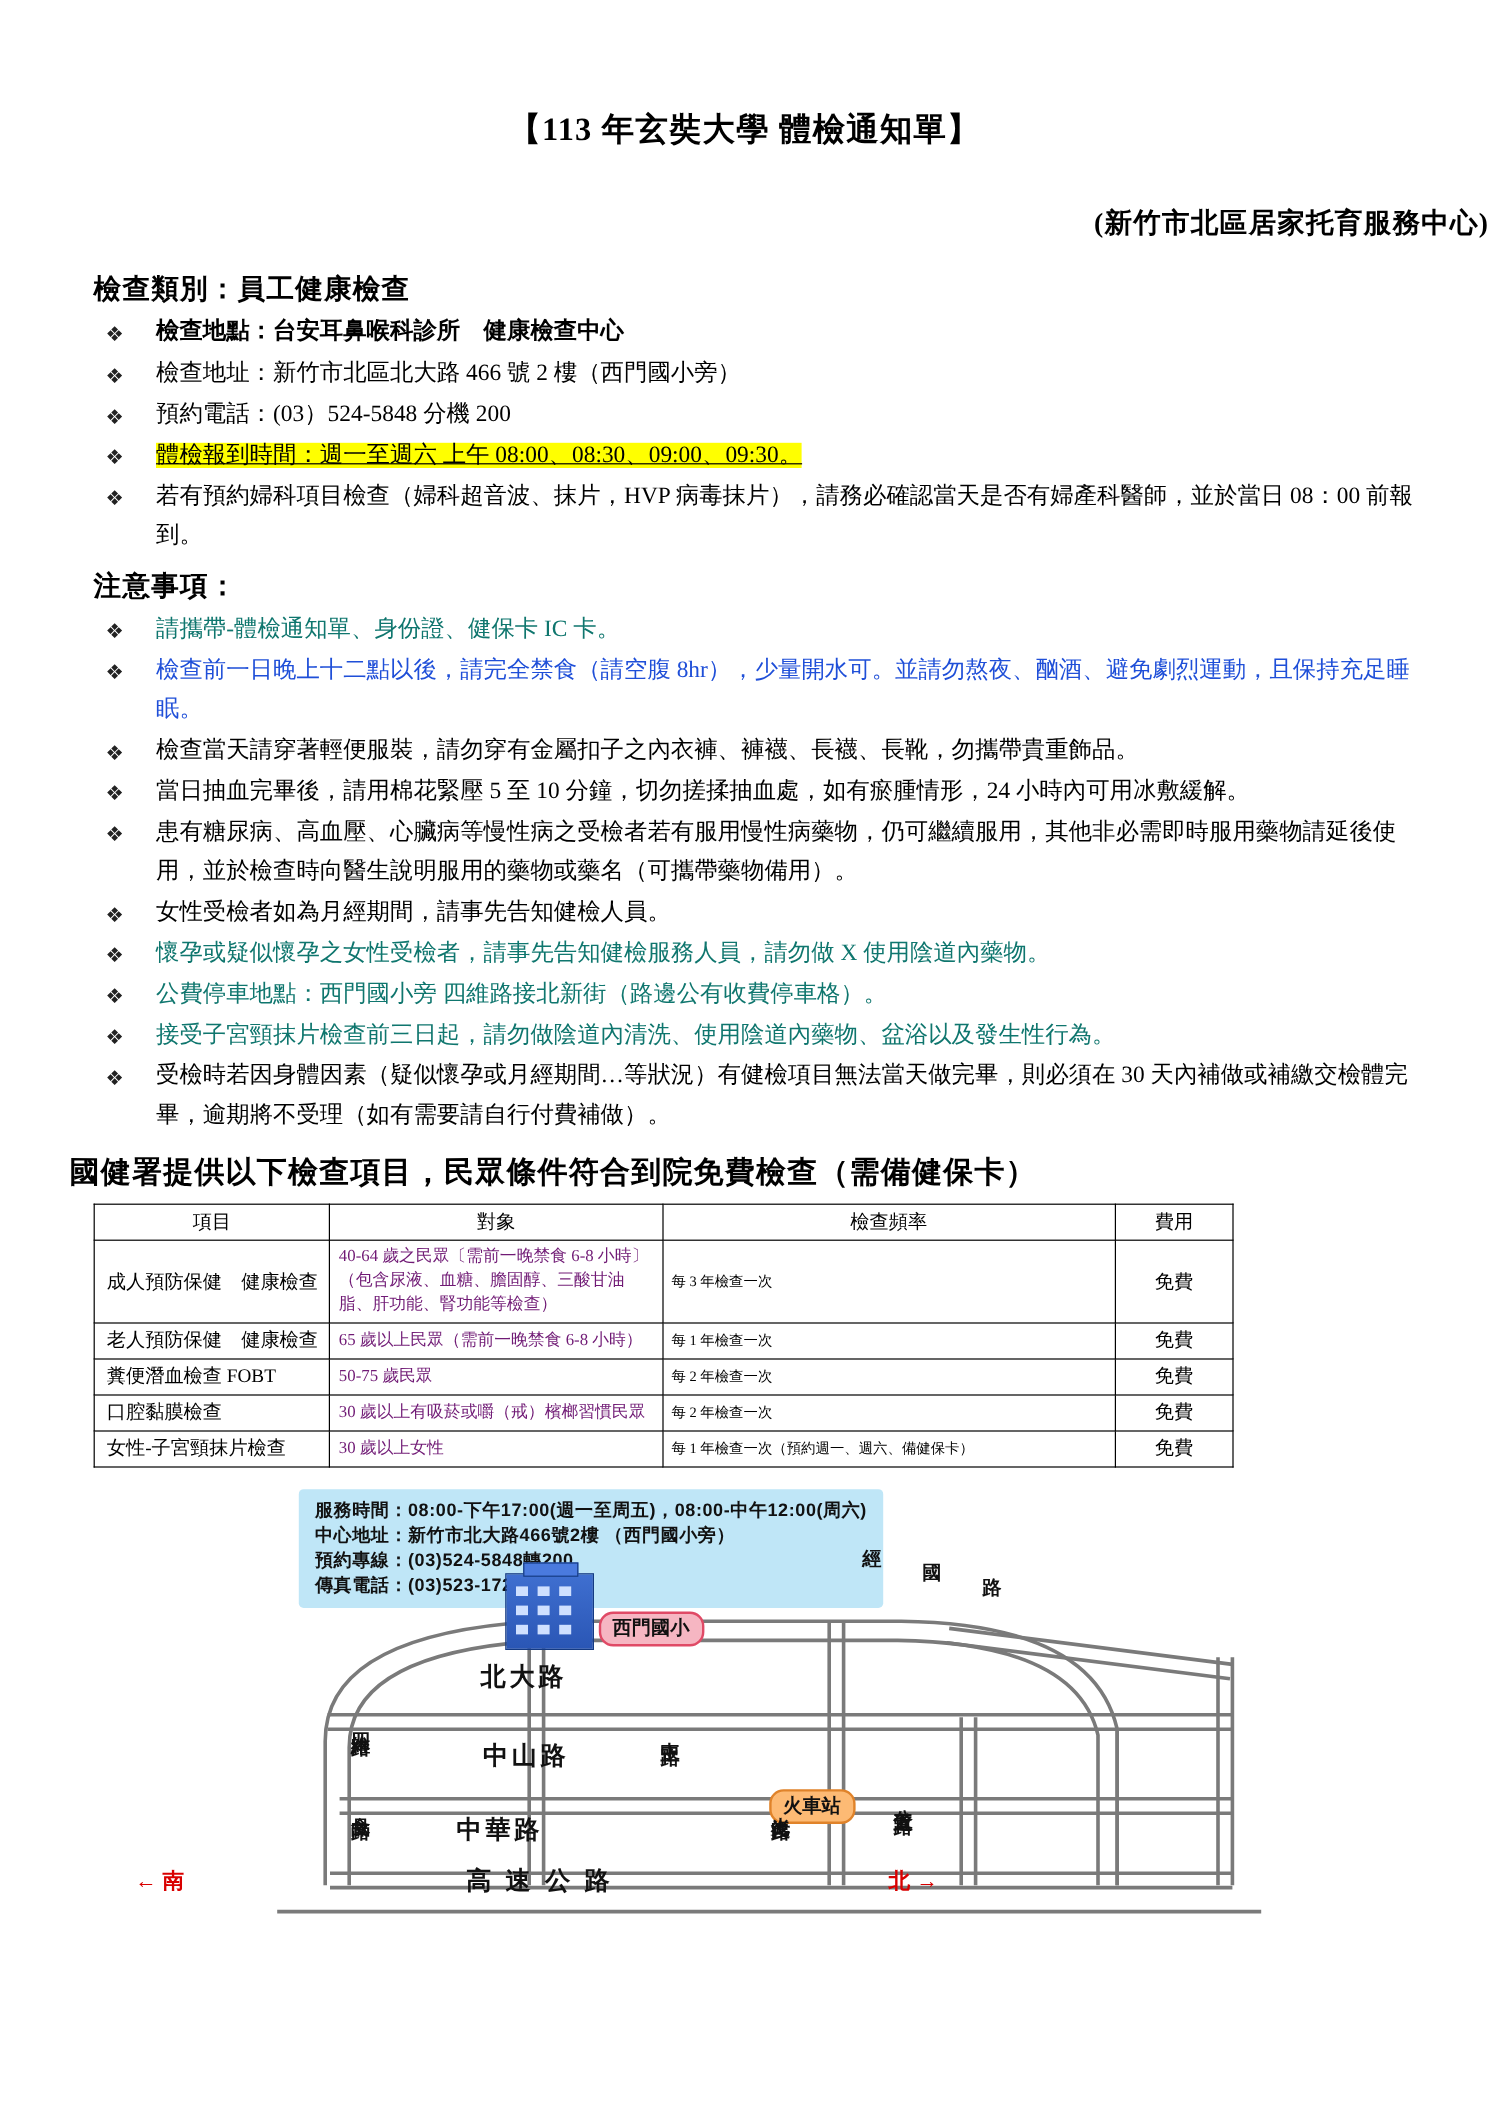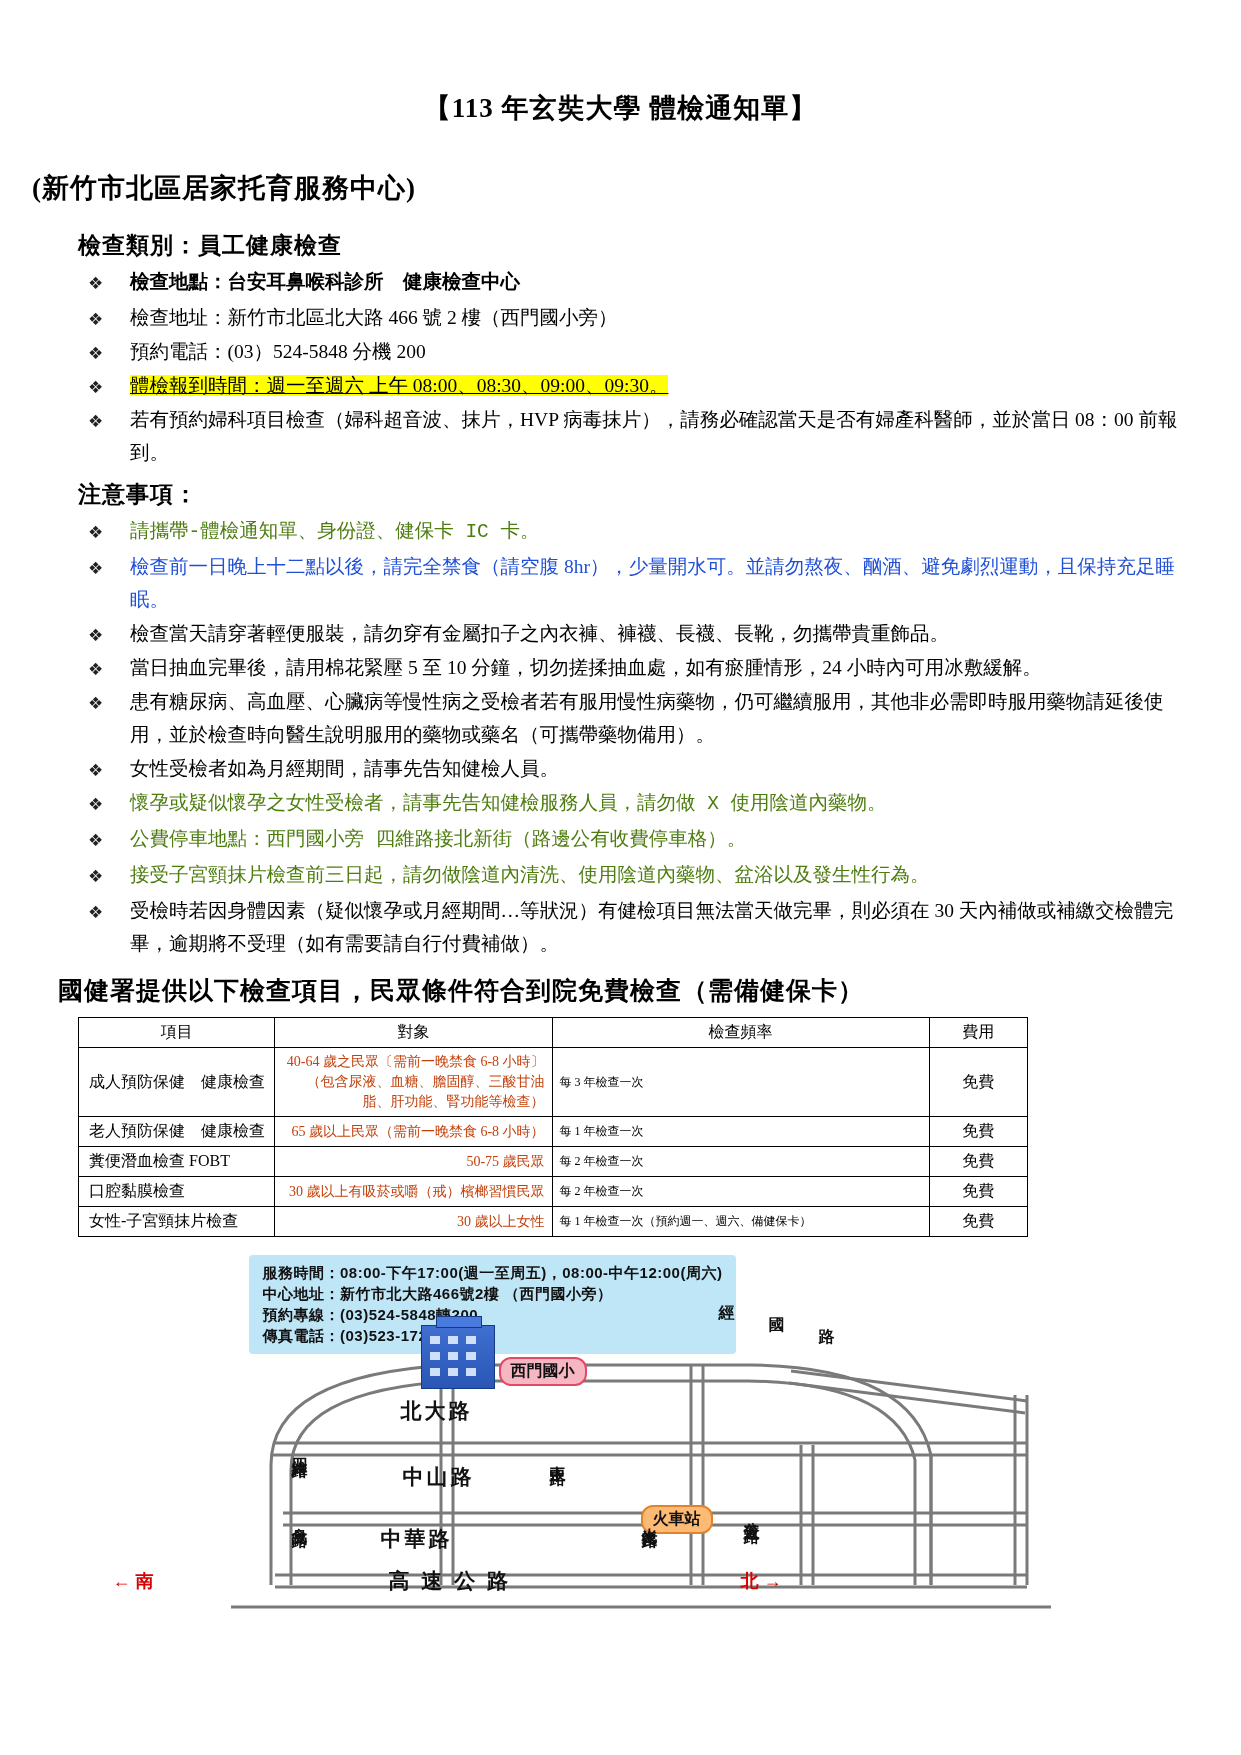--- a/index.html
+++ b/index.html
@@ -112,22 +112,22 @@
 
   
   .title1 {
     text-align: center;
     font-size: 27px;
     font-weight: bold;
     padding-top: 90px;
     letter-spacing: 1px;
   }
   .title2 {
-    text-align: left;
-    font-size: 27px;
+    text-align: right;
+    font-size: 23px;
     font-weight: bold;
     margin-top: 44px;
     letter-spacing: 1px;
     margin-left: 32px;
   }
 
   .section-head {
     font-size: 23px;
     font-weight: bold;
     margin: 24px 0 4px 78px;
@@ -149,21 +149,21 @@
     margin-bottom: 1px;
   }
   ul.blist li .dia {
     position: absolute;
     left: 6px;
     top: 2px;
     font-size: 17px;
     color: #222;
   }
   .hl { background: #ffff00; text-align: right; }
-  .red { color: #4d7c0f; font-family: Liberation Mono, monospace; }
+  .red { color: #0f766e; }
   .blue { color: #1f4fd8; }
   .u { text-decoration: underline; }
   .b { font-weight: bold; font-family: Liberation Mono, monospace; }
 
   
   .banner {
     font-size: 25px;
     font-weight: bold;
     margin: 14px 0 10px 58px;
     letter-spacing: 1px;
@@ -179,21 +179,21 @@
   table.svc th, table.svc td {
     border: 1px solid #000;
     padding: 4px 7px;
     vertical-align: middle;
   }
   table.svc th {
     font-weight: normal;
     text-align: center;
     font-size: 16px;
   }
-  table.svc td.obj { color: #c2410c; font-size: 14px; line-height: 20px; text-align: right; }
+  table.svc td.obj { color: #701a75; font-size: 14px; line-height: 20px; }
   table.svc td.item { font-size: 16px; padding-left: 10px; }
   table.svc td.freq { font-size: 12px; }
   table.svc td.fee { text-align: center; font-size: 16px; }
 
   
   .maparea {
     position: relative;
     margin: 10px auto 0 auto;
     width: 1160px;
     height: 370px;

